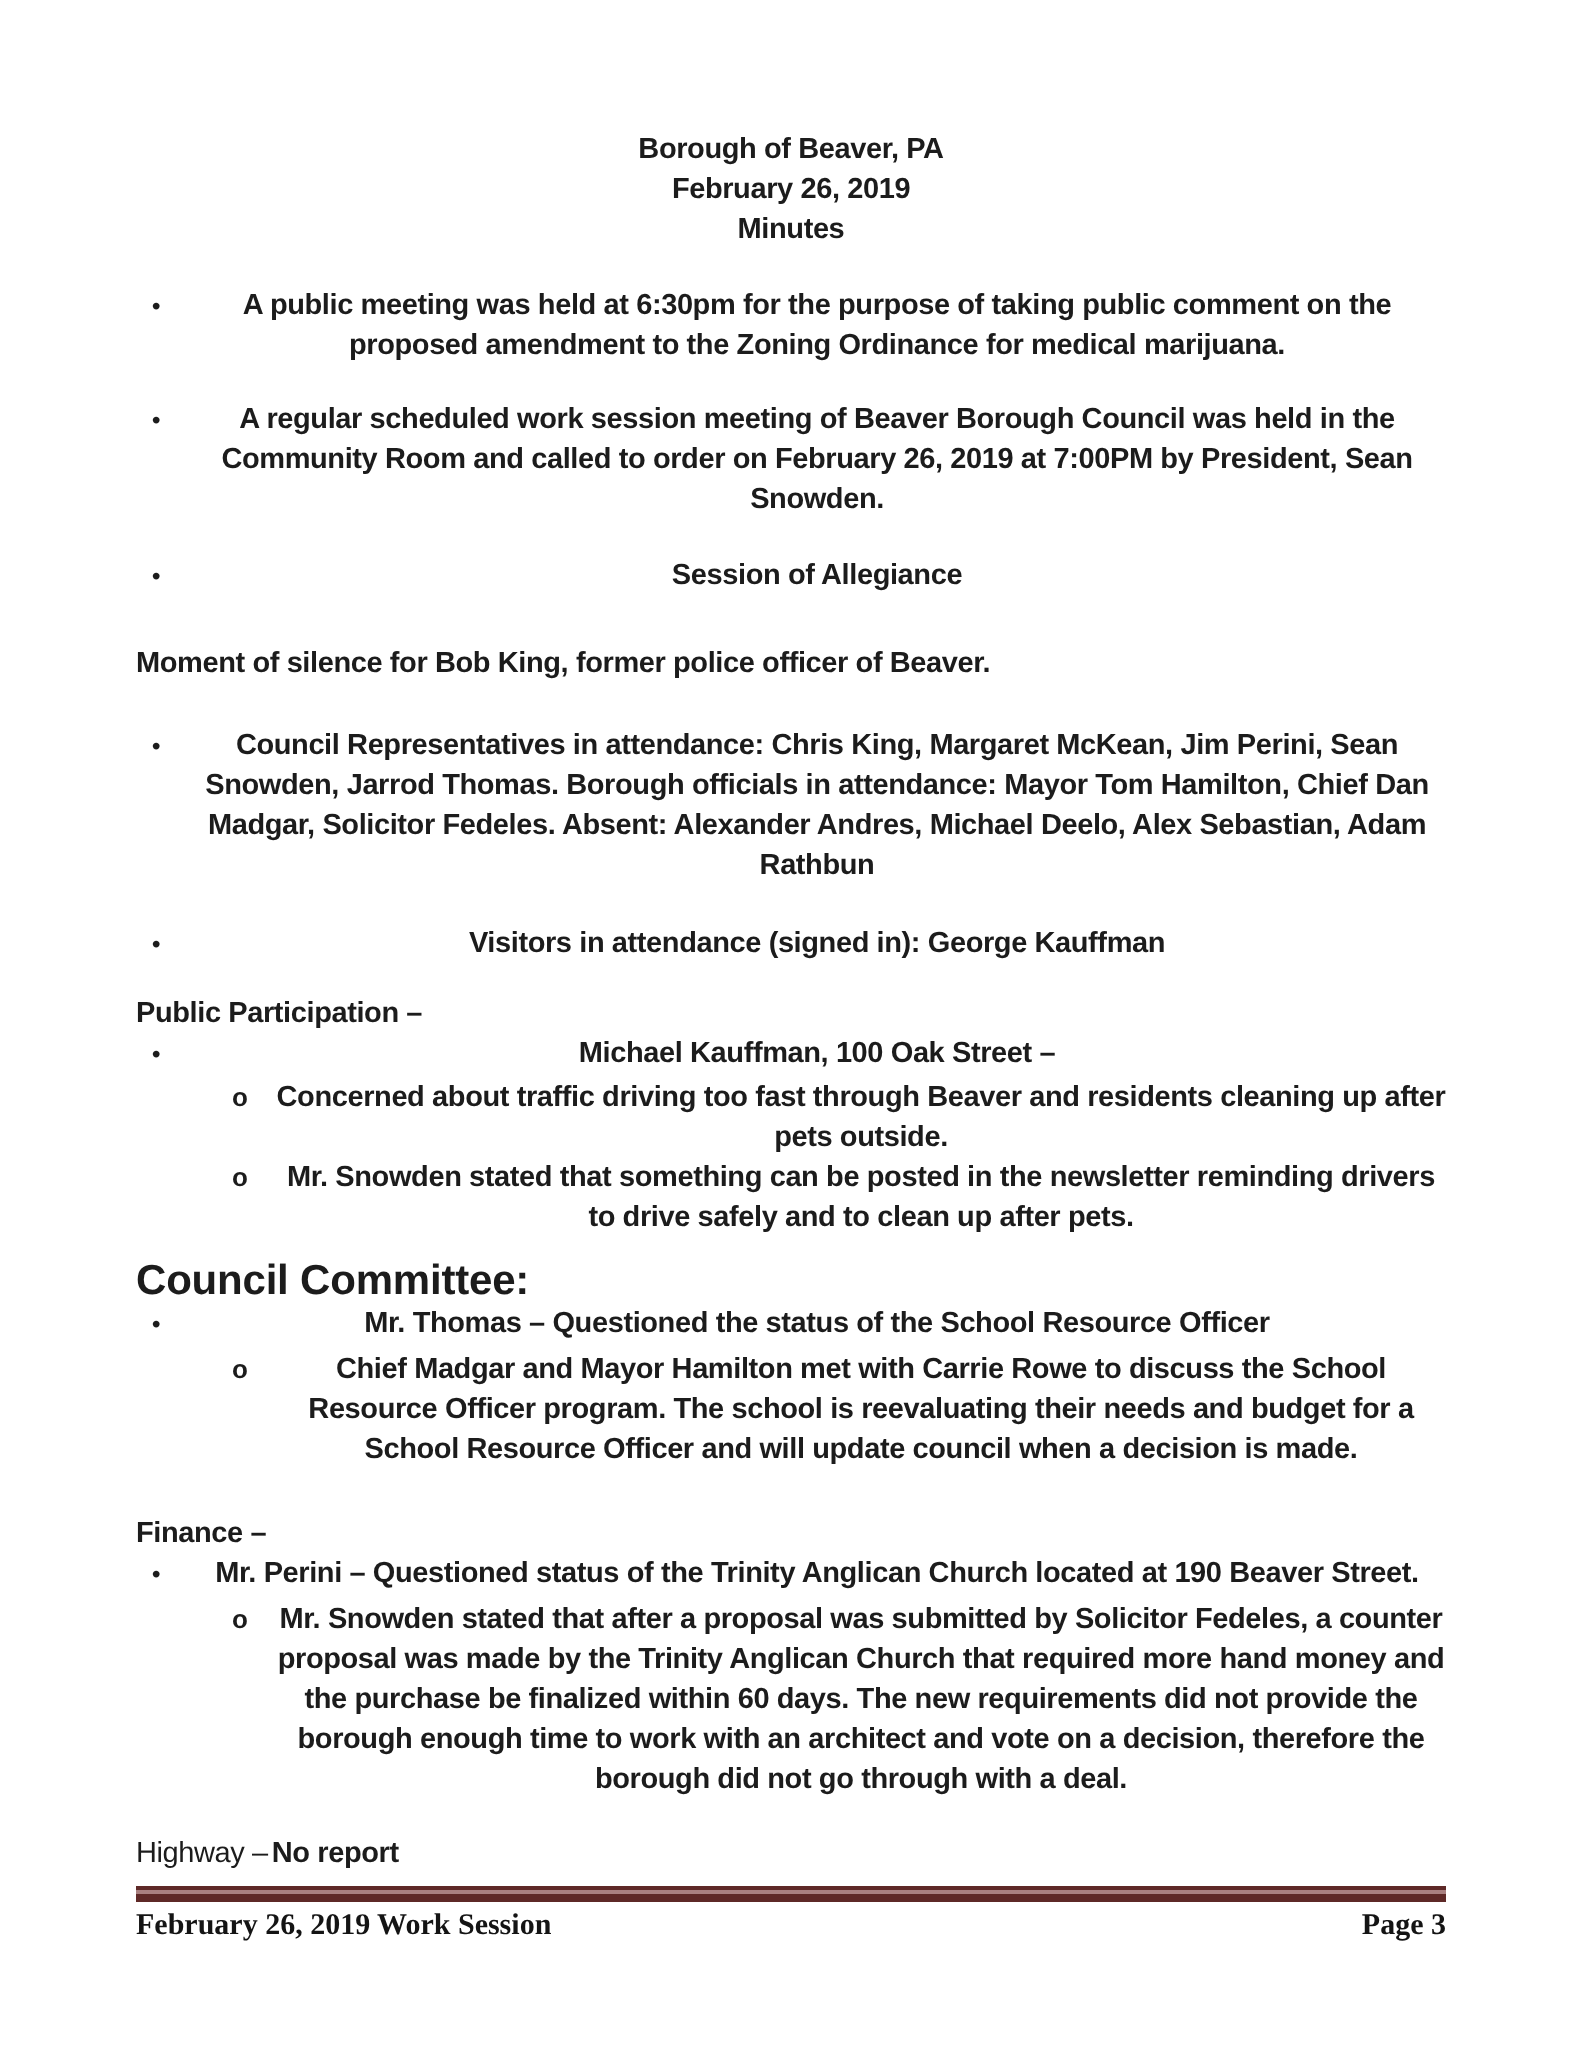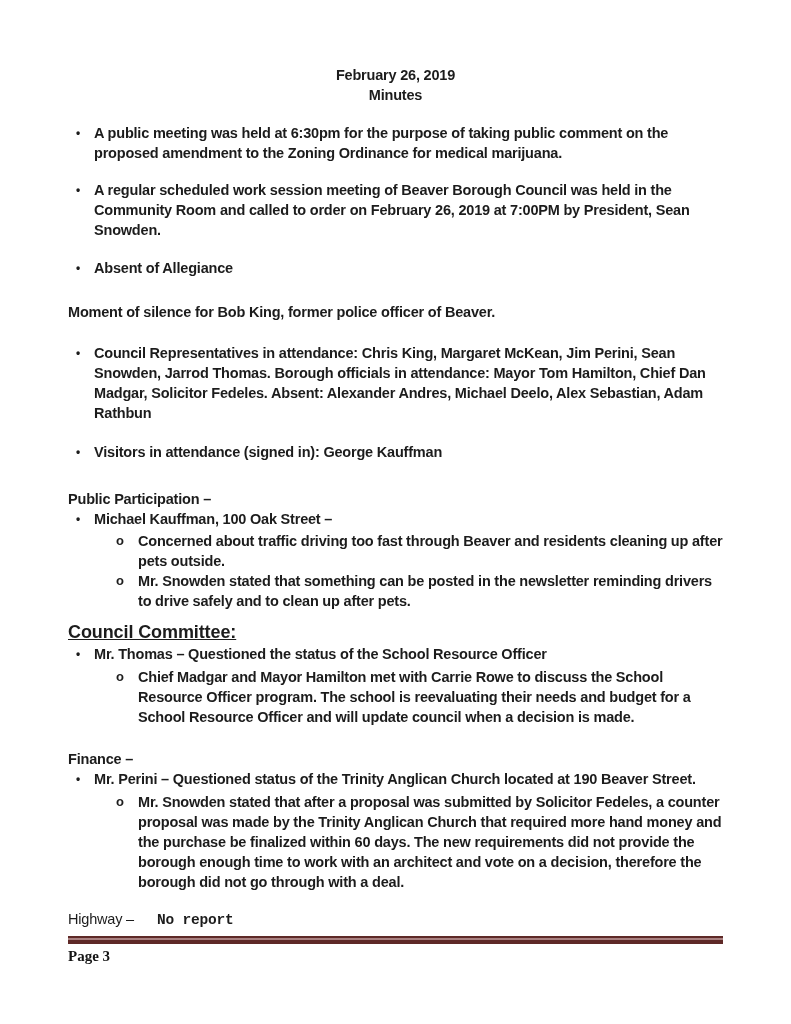--- a/index.html
+++ b/index.html
@@ -35,37 +35,36 @@
     padding-left: 8px;
     font-size: 12px;
   }
   .sub-row .marker {
     flex: 0 0 26px;
     margin-left: 44px;
     box-sizing: border-box;
     padding-left: 4px;
     font-size: 13px;
   }
-  .btext { flex: 1; }
+  .btext { flex: 1; text-align: center; }
   .section-heading { font-weight: 700; }
   .cc-heading {
-    font-size: 18px;
+    font-size: 21px;
     line-height: 23px;
     font-weight: 700;
-    text-decoration: underline;
     letter-spacing: -0.1px;
   }
   .inline-label { font-weight: 400; }
-  .inline-rest { font-weight: 600; margin-left: 23px; font-family: Liberation Mono, monospace; }
+  .inline-rest { font-weight: 600; margin-left: 2px; }
   .mt18 { margin-top: 18px; }
   .mt17 { margin-top: 17px; }
   .mt32 { margin-top: 24px; }
   .mt21 { margin-top: 21px; }
   .mt19 { margin-top: 19px; }
-  .mt15 { margin-top: 27px; }
+  .mt15 { margin-top: 15px; }
   .mt10 { margin-top: 10px; }
   .mt8  { margin-top: 22px; }
   .mt3  { margin-top: 3px; }
   .mt2  { margin-top: 2px; }
   .footer-rule {
     margin-top: 6px;
     width: 655px;
   }
   .footer-rule .r1 { height: 2px; background: var(--rule-dark, #5e2927); }
   .footer-rule .r2 { height: 2px; background: var(--rule-light, #a98080); }
@@ -80,37 +79,38 @@
     letter-spacing: 0;
     color: #141414;
   }
 </style>
 </head>
 <body>
 
 <div class="page">
 
   <div class="doc-header">
+    <div>Borough of Beaver, PA</div>
     <div>February 26, 2019</div>
     <div>Minutes</div>
   </div>
 
   <div class="bullet-row mt18">
     <span class="marker">•</span>
     <span class="btext">A public meeting was held at 6:30pm for the purpose of taking public comment on the proposed amendment to the Zoning Ordinance for medical marijuana.</span>
   </div>
 
   <div class="bullet-row mt17">
     <span class="marker">•</span>
     <span class="btext">A regular scheduled work session meeting of Beaver Borough Council was held in the Community Room and called to order on February 26, 2019 at 7:00PM by President, Sean Snowden.</span>
   </div>
 
   <div class="bullet-row mt18">
     <span class="marker">•</span>
-    <span class="btext">Absent of Allegiance</span>
+    <span class="btext">Session of Allegiance</span>
   </div>
 
   <div class="section-heading mt32">Moment of silence for Bob King, former police officer of Beaver.</div>
 
   <div class="bullet-row mt21">
     <span class="marker">•</span>
     <span class="btext">Council Representatives in attendance:  Chris King, Margaret McKean, Jim Perini, Sean Snowden, Jarrod Thomas.  Borough officials in attendance:  Mayor Tom Hamilton, Chief Dan Madgar, Solicitor Fedeles.  Absent:  Alexander Andres, Michael Deelo, Alex Sebastian, Adam Rathbun</span>
   </div>
 
   <div class="bullet-row mt19">
@@ -164,16 +164,17 @@
     <span class="inline-label">Highway –</span><span class="inline-rest">No report</span>
   </div>
 
   <div class="footer-rule">
     <div class="r1"></div>
     <div class="r2"></div>
     <div class="r3"></div>
   </div>
 
   <div class="footer-row">
+    <span>February 26, 2019 Work Session</span>
     <span>Page 3</span>
   </div>
 
 </div>
 
 </body></html>

